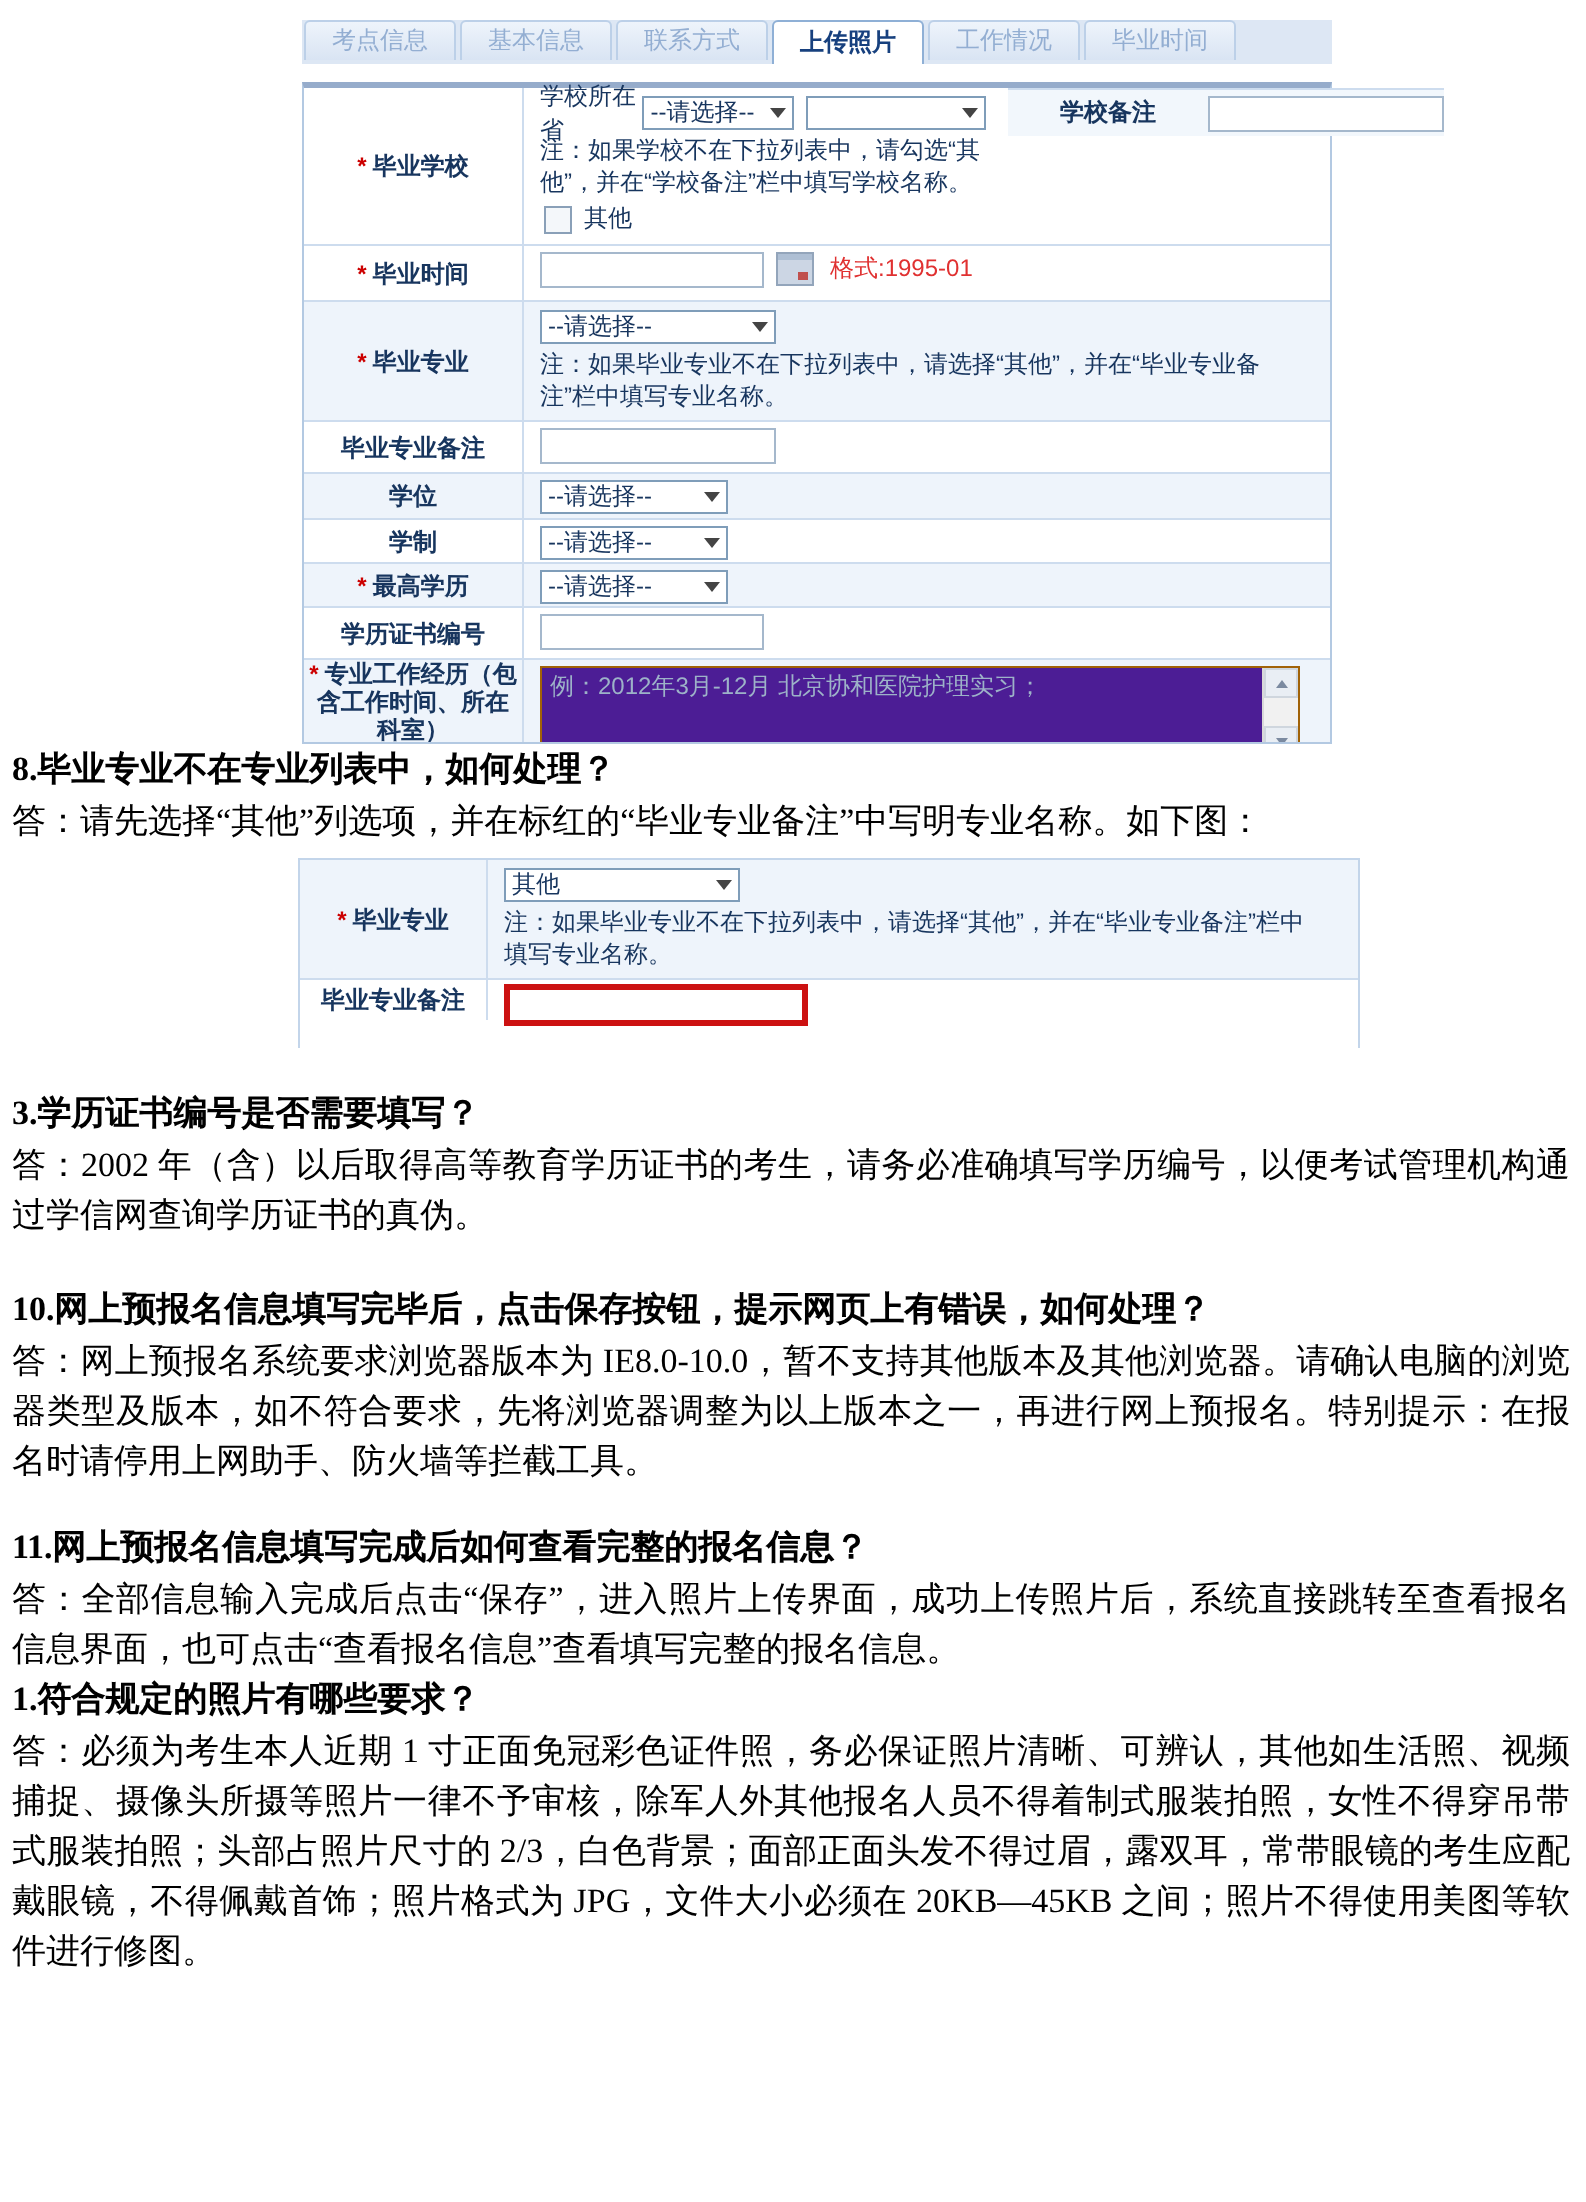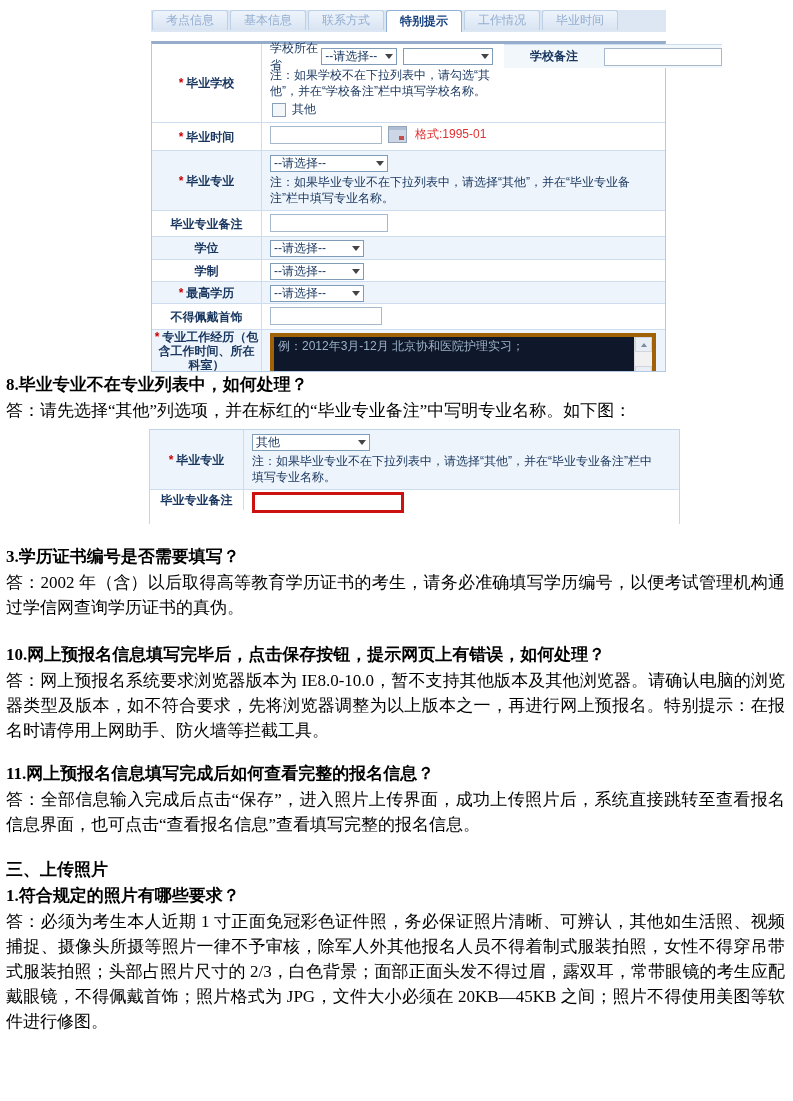--- a/index.html
+++ b/index.html
@@ -38,21 +38,21 @@
           background:#fff;height:17px;padding:0 3px;box-sizing:border-box;margin:0 3px;}
   .arrow{width:0;height:0;border-left:4px solid transparent;border-right:4px solid transparent;
          border-top:5px solid #444;margin-left:6px;}
   .tinput{display:inline-block;border:1px solid #a5b8cc;background:#fff;height:18px;box-sizing:border-box;}
   .checkbox{display:inline-block;width:12px;height:12px;border:1px solid #8aa0b8;background:#f4f7fa;margin:0 6px 0 2px;}
   .subrow{border-top:1px solid #cddcee;display:flex;align-items:center;height:23px;background:#f2f7fc;}
   .sublabel{width:100px;text-align:center;font-weight:bold;}
   .calicon{position:relative;width:17px;height:15px;background:#ccd6e4;border:1px solid #93a5bb;margin-left:6px;
            box-shadow:inset 0 3px 0 #aebfd4;}
   .calicon::after{content:"";position:absolute;right:2px;bottom:2px;width:5px;height:4px;background:#c0504d;}
-  .tarea{position:relative;display:flex;border:4px solid #a16207;background:#0f172a;width:378px;height:44px;gap:27px;}
+  .tarea{position:relative;display:flex;border:1px solid #a16207;background:#4c1d95;width:378px;height:44px;gap:27px;}
   .tarea .ph{flex:1;color:#9db2c8;padding:2px 4px;line-height:15px;}
   .sbar{width:17px;background:#f1f1f1;border-left:1px solid #d9d9d9;display:flex;flex-direction:column;
         justify-content:space-between;align-items:center;}
   .sbtn{width:15px;height:13px;background:#e9eef4;border:1px solid #cfd6de;display:flex;align-items:center;justify-content:center;}
   .tri-up{width:0;height:0;border-left:3px solid transparent;border-right:3px solid transparent;border-bottom:4px solid #7b8aa0;}
   .tri-dn{width:0;height:0;border-left:3px solid transparent;border-right:3px solid transparent;border-top:4px solid #7b8aa0;}
   .row-work{height:41px;overflow:hidden;border-bottom:none;}
   .lcell-work{flex-direction:column;justify-content:center;padding-top:4px;}
   
   .shot2{margin:6px 0 0 143px;width:529px;border:1px solid #c3d5ea;border-bottom:none;}
@@ -64,21 +64,21 @@
 <body>
 
 <div class="doc">
 
 
   <div class="shot shot1">
     <div class="tabbar">
       <span class="tab">考点信息</span>
       <span class="tab">基本信息</span>
       <span class="tab">联系方式</span>
-      <span class="tab active">特别提示</span>
+      <span class="tab active">上传照片</span>
       <span class="tab">工作情况</span>
       <span class="tab">毕业时间</span>
     </div>
     <div class="gapwhite"></div>
     <div class="ftable">
 
       <div class="frow">
         <div class="lcell">
           <span class="req">*</span>
           <span>毕业学校</span>
@@ -173,21 +173,21 @@
         </div>
         <div class="ccell">
           <span class="select" style="width:94px;margin-left:0">
             <span>--请选择--</span>
             <span class="arrow"></span>
           </span>
         </div>
       </div>
 
       <div class="frow" style="height:25px">
-        <div class="lcell">不得佩戴首饰</div>
+        <div class="lcell">学历证书编号</div>
         <div class="ccell">
           <span class="tinput" style="width:112px"></span>
         </div>
       </div>
 
       <div class="frow alt row-work">
         <div class="lcell lcell-work">
           <span><span class="req">*</span><span>专业工作经历（包含工作时间、所在科室）</span></span>
 
         </div>
@@ -240,17 +240,16 @@
 
   <p class="qtitle mt20">3.学历证书编号是否需要填写？</p>
   <p class="ans">答：2002 年（含）以后取得高等教育学历证书的考生，请务必准确填写学历编号，以便考试管理机构通过学信网查询学历证书的真伪。</p>
 
   <p class="qtitle mt22">10.网上预报名信息填写完毕后，点击保存按钮，提示网页上有错误，如何处理？</p>
   <p class="ans">答：网上预报名系统要求浏览器版本为 IE8.0-10.0，暂不支持其他版本及其他浏览器。请确认电脑的浏览器类型及版本，如不符合要求，先将浏览器调整为以上版本之一，再进行网上预报名。特别提示：在报名时请停用上网助手、防火墙等拦截工具。</p>
 
   <p class="qtitle mt18">11.网上预报名信息填写完成后如何查看完整的报名信息？</p>
   <p class="ans">答：全部信息输入完成后点击“保存”，进入照片上传界面，成功上传照片后，系统直接跳转至查看报名信息界面，也可点击“查看报名信息”查看填写完整的报名信息。</p>
 
-  <p class="qtitle mt20">三、上传照片</p>
   <p class="qtitle">1.符合规定的照片有哪些要求？</p>
   <p class="ans">答：必须为考生本人近期 1 寸正面免冠彩色证件照，务必保证照片清晰、可辨认，其他如生活照、视频捕捉、摄像头所摄等照片一律不予审核，除军人外其他报名人员不得着制式服装拍照，女性不得穿吊带式服装拍照；头部占照片尺寸的 2/3，白色背景；面部正面头发不得过眉，露双耳，常带眼镜的考生应配戴眼镜，不得佩戴首饰；照片格式为 JPG，文件大小必须在 20KB—45KB 之间；照片不得使用美图等软件进行修图。</p>
 
 </div>
 
 </body></html>

